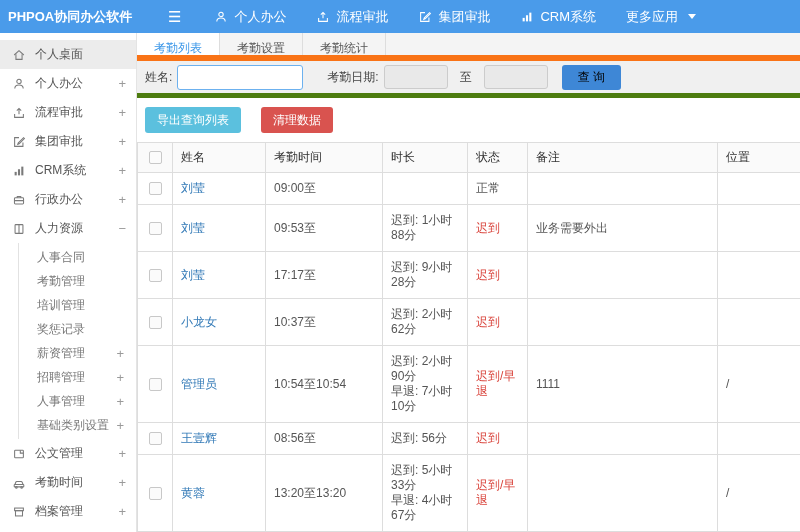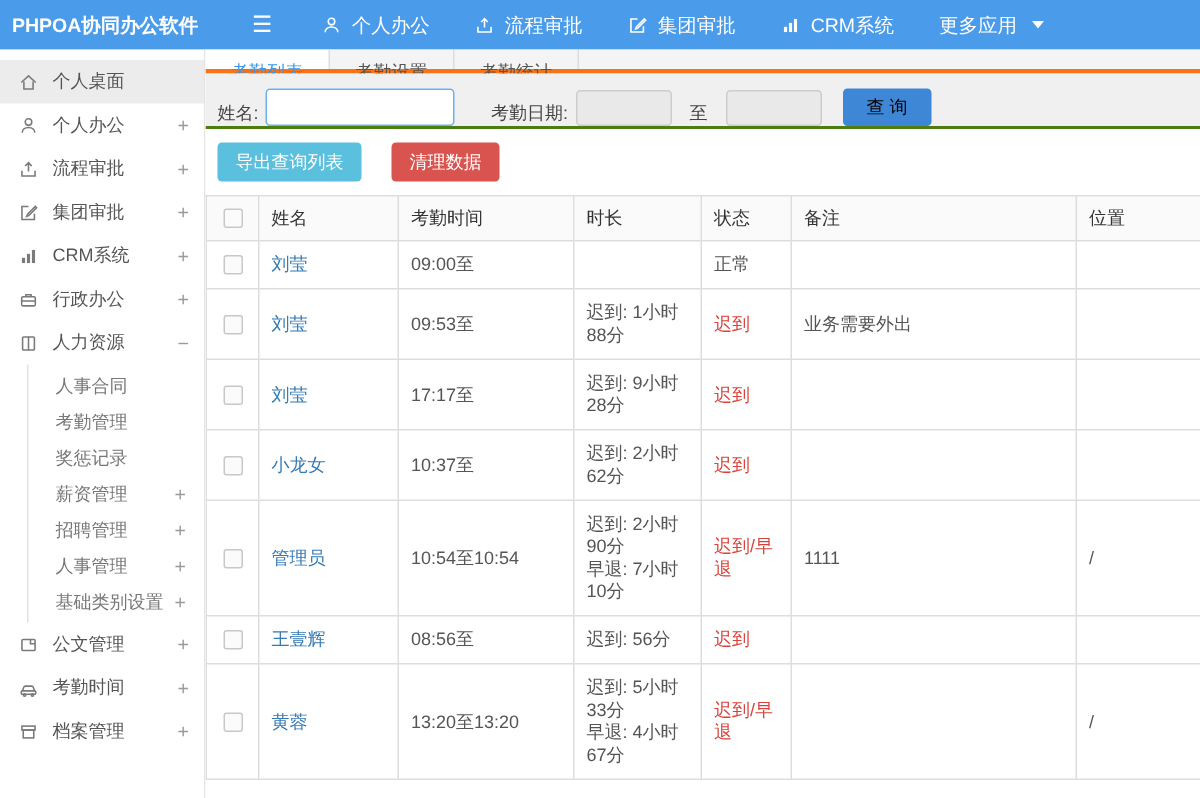--- a/index.html
+++ b/index.html
@@ -26,25 +26,25 @@
   .side-item .icon { width:14px; height:14px; margin-right:9px; color:#7a7a7a; flex:none; }
   .side-item .icon svg { width:14px; height:14px; display:block; }
   .side-item .lbl { flex:1; white-space:nowrap; overflow:hidden; }
   .expand { color:#9a9a9a; font-size:13px; }
   .submenu { margin-left:18px; border-left:1px solid #e2e2e2; padding:2px 0; }
   .sub-item { display:flex; align-items:center; height:24px; padding:0 12px 0 18px; color:#777; cursor:pointer; }
   .sub-item .lbl { flex:1; white-space:nowrap; overflow:hidden; }
 
   
   .main { flex:1; display:flex; flex-direction:column; background:#fff; overflow:hidden; }
-  .tabbar { height:16px; flex:none; background:#f4f4f4; border-bottom:3px solid #f97316; display:flex; }
+  .tabbar { height:28px; flex:none; background:#f4f4f4; border-bottom:6px solid #f97316; display:flex; }
   .tab { padding:0 17px; line-height:30px; border-right:1px solid #ddd; color:#555; cursor:pointer; }
   .tab.active { background:#fff; color:var(--link-active,#3a96e8); }
 
-  .searchbar { height:37px; flex:none; background:#f0f0f0; border-bottom:2px solid #4d7c0f; display:flex; align-items:flex-end; padding:0 8px; }
+  .searchbar { height:37px; flex:none; background:#f0f0f0; border-bottom:5px solid #4d7c0f; display:flex; align-items:center; padding:0 8px; }
   .searchbar label { color:#444; margin-right:5px; }
   .input-name { width:126px; height:25px; border:1px solid #6cb1ef; border-radius:3px; padding:0 6px; outline:none; background:#fff; font-size:12px; }
   .lbl-date { margin-left:24px; }
   .input-date { width:64px; height:24px; border:1px solid #ccc; border-radius:3px; background:#e9e9e9; padding:0 6px; font-size:12px; }
   .to-sep { margin:0 12px; color:#444; }
   .btn-query { height:25px; padding:0 16px; background:var(--primary,#3e87d6); border:none; color:#000000; border-radius:3px; margin-left:14px; cursor:pointer; font-size:12px; }
 
   .toolbar { flex:none; padding:9px 8px; display:flex; gap:20px; background:#fff; }
   .btn { height:26px; padding:0 12px; border:none; border-radius:3px; color:#fff; font-size:12px; cursor:pointer; }
   .btn-danger { background:var(--danger,#d9534f); }
@@ -183,20 +183,23 @@
           </span>
           <span class="lbl">人力资源</span>
           <span class="expand">−</span>
         </div>
         <div class="submenu">
           <div class="sub-item">
             <span class="lbl">人事合同</span>
           </div>
           <div class="sub-item">
             <span class="lbl">考勤管理</span>
+          </div>
+          <div class="sub-item">
+            <span class="lbl">培训管理</span>
           </div>
           <div class="sub-item">
             <span class="lbl">奖惩记录</span>
           </div>
           <div class="sub-item">
             <span class="lbl">薪资管理</span>
             <span class="expand">+</span>
           </div>
           <div class="sub-item">
             <span class="lbl">招聘管理</span>

